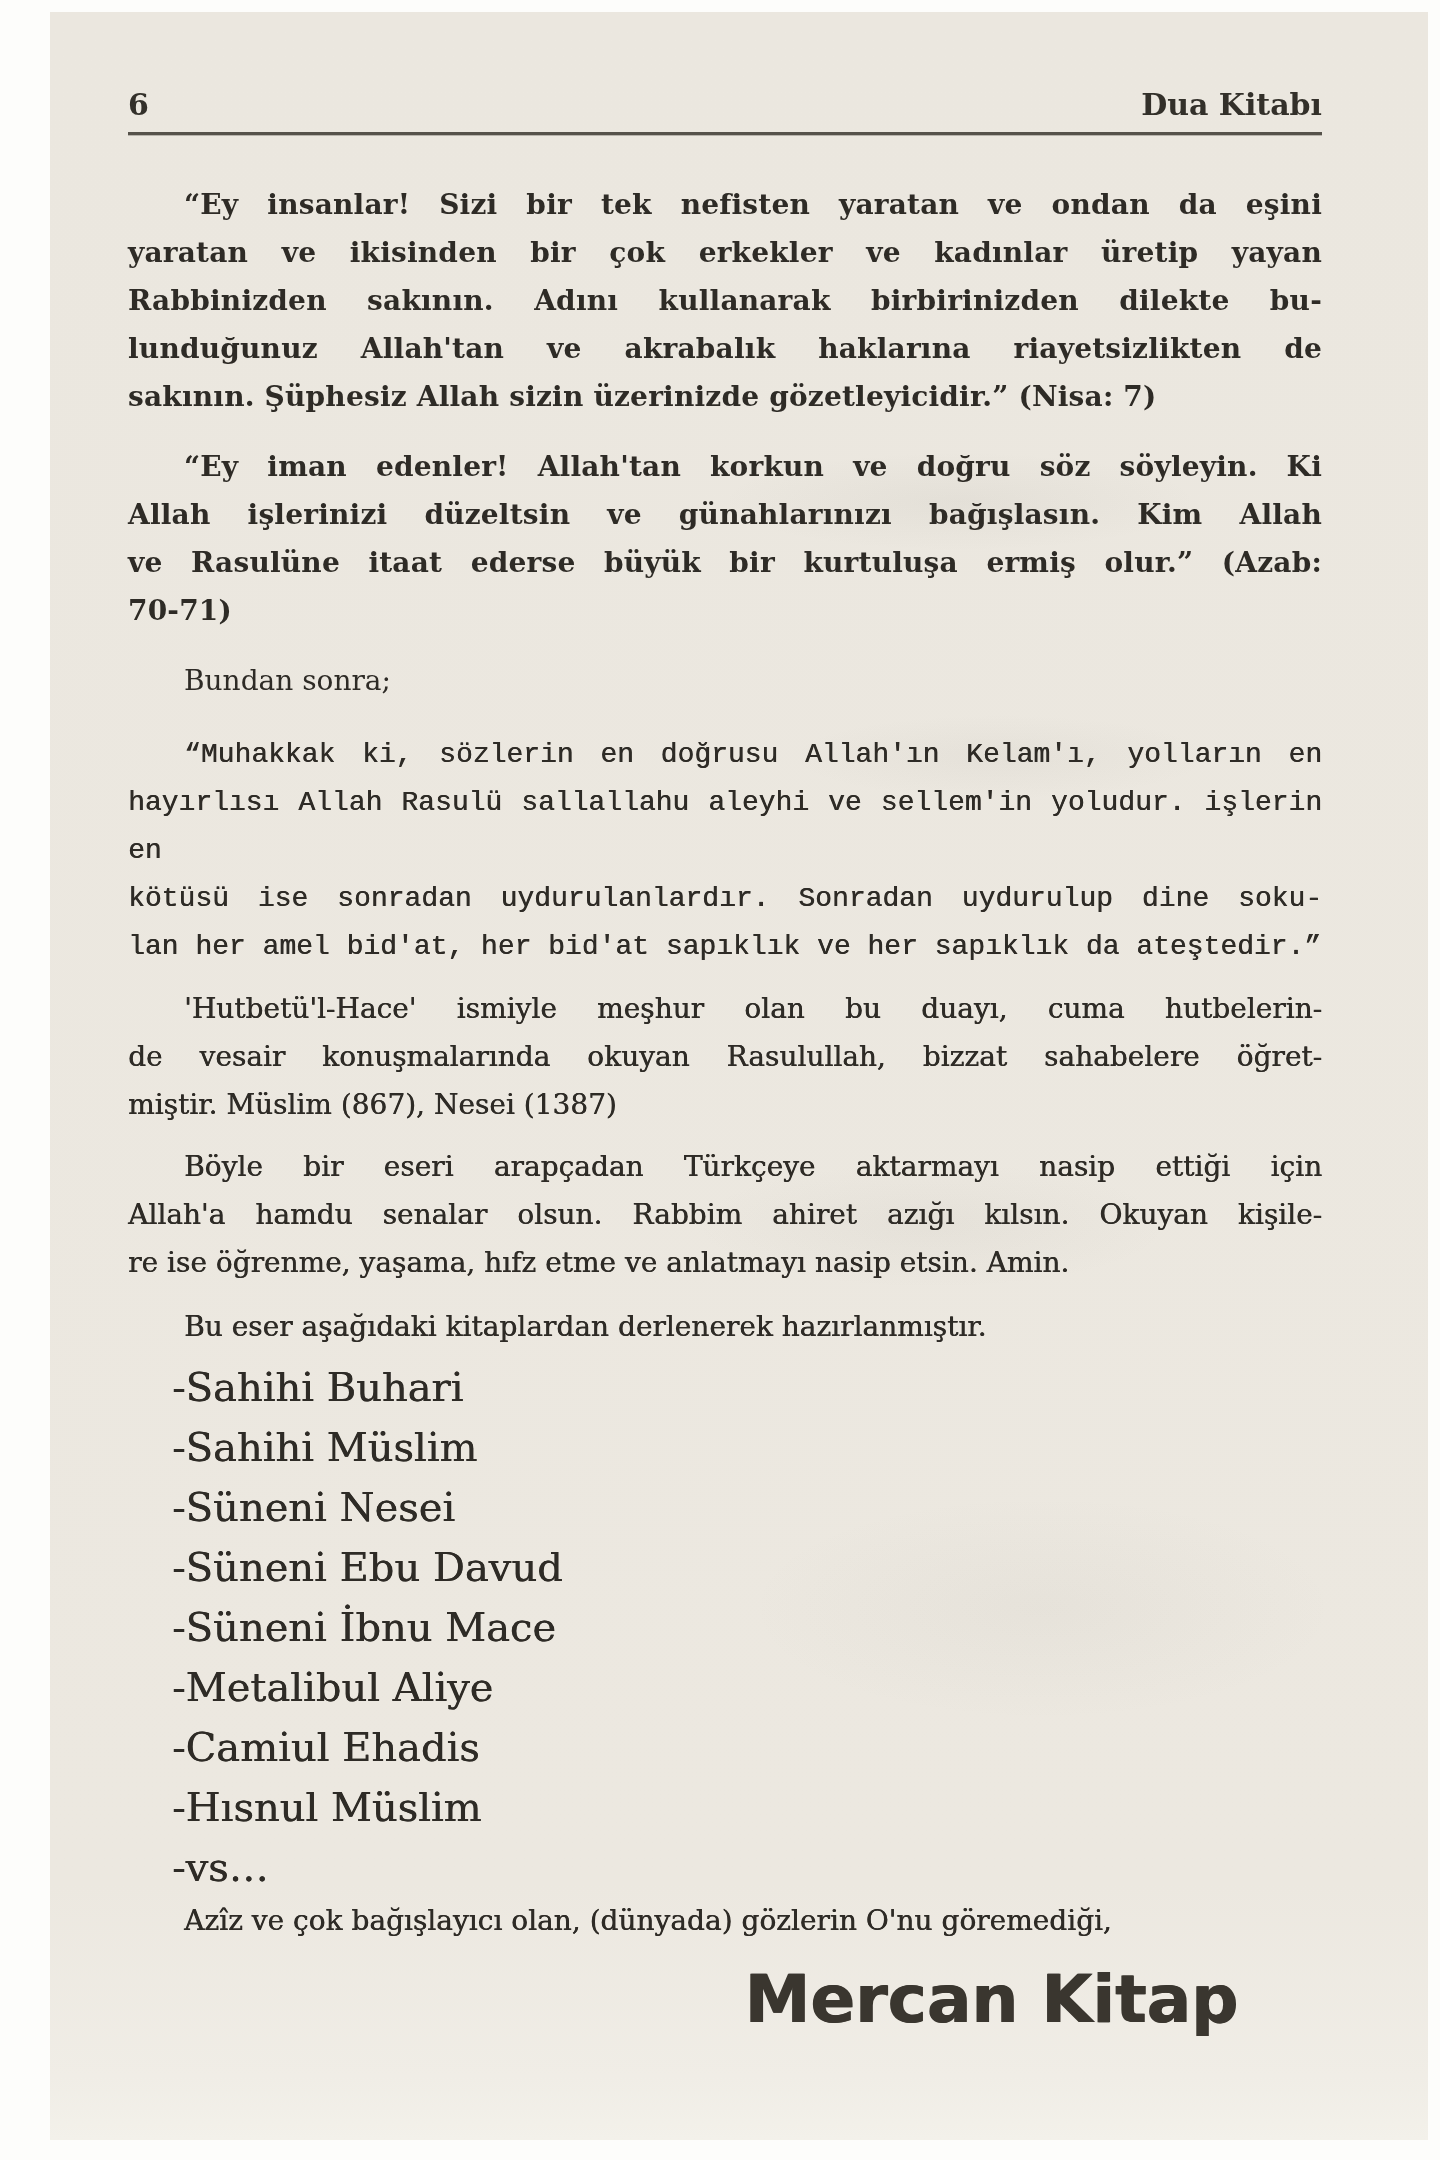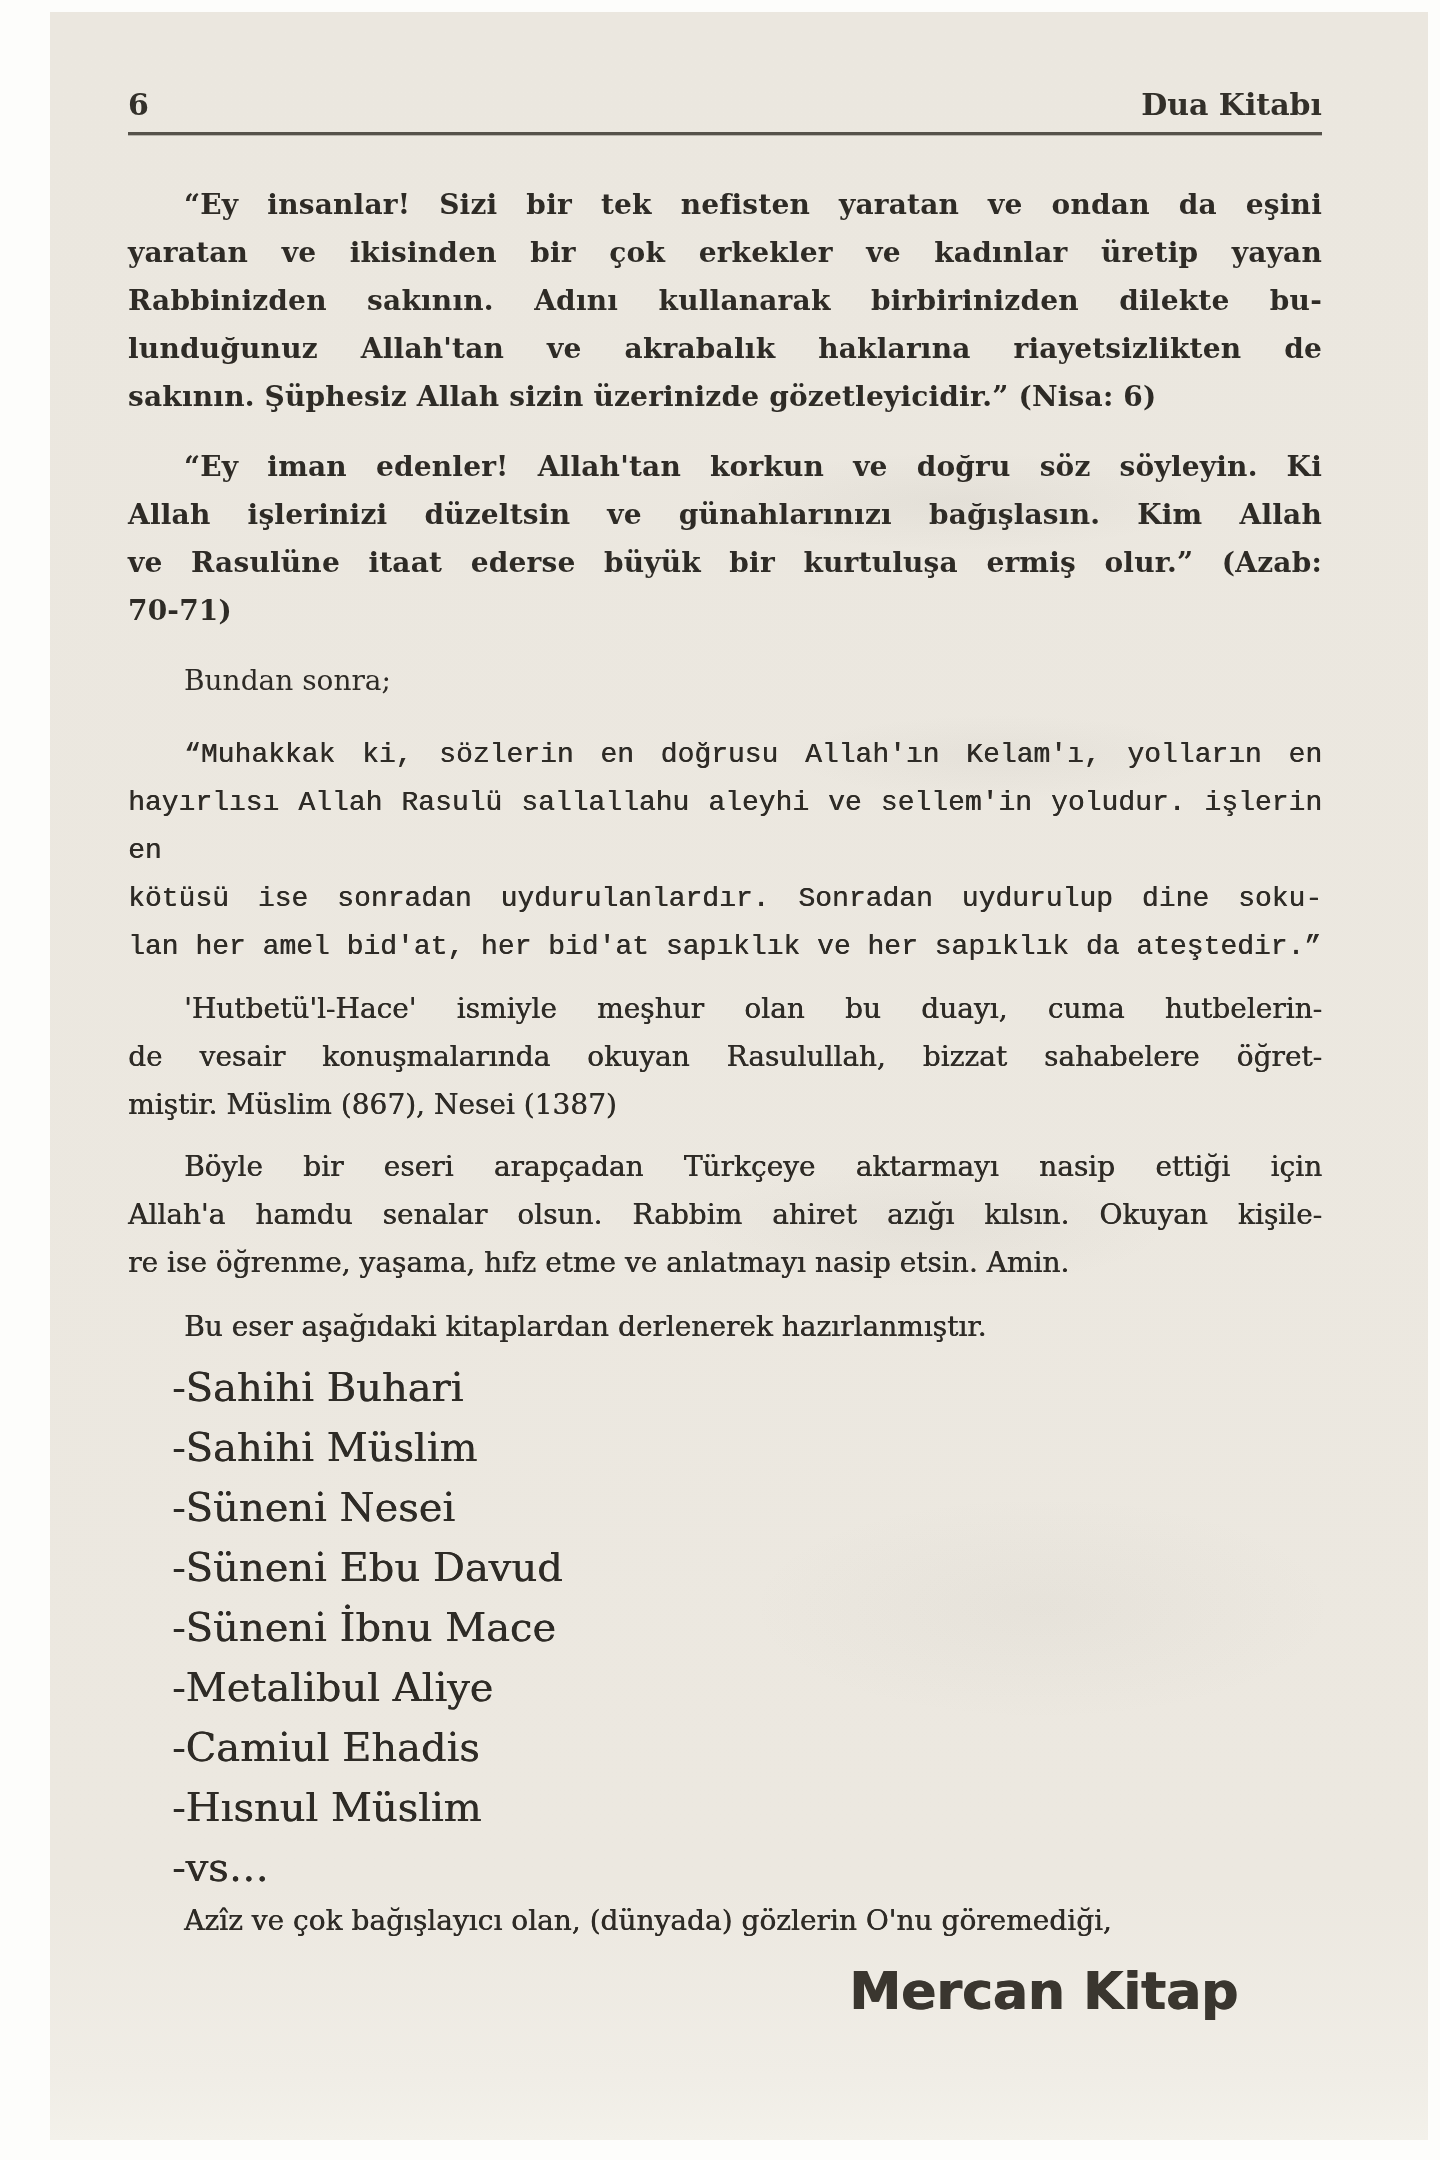--- a/index.html
+++ b/index.html
@@ -53,21 +53,21 @@
   .source-list { margin-bottom: 0; }
   .list-item {
     font-size: 40px; line-height: 60px; text-indent: 44px;
     text-shadow: 0.45px 0 currentColor; color: #2e2b26;
   }
 
   
   .logo-row { text-align: right; padding-right: 84px; margin-top: 16px; }
   .publisher-logo {
     font-family: "DejaVu Sans", "Liberation Sans", sans-serif;
-    font-weight: bold; font-size: 52px; letter-spacing: 0px;
+    font-weight: bold; font-size: 66px; letter-spacing: 0px;
     color: #3a362f;
     text-shadow: 1px 0 0 #3a362f;
   }
 </style>
 </head>
 <body>
 
 <div class="scan-frame" data-name="scan-frame">
   <div class="book-page" data-name="book-page">
     <div class="content" data-name="page-content">
@@ -77,21 +77,21 @@
         <span data-name="running-title">Dua Kitabı</span>
       </div>
       <div class="header-rule" data-name="header-rule"></div>
 
       <div data-name="page-body">
           <div class="para w-bold" data-name="quote-nisa">
             <div class="line first just" data-name="text-line">“Ey insanlar! Sizi bir tek nefisten yaratan ve ondan da eşini</div>
             <div class="line just" data-name="text-line">yaratan ve ikisinden bir çok erkekler ve kadınlar üretip yayan</div>
             <div class="line just" data-name="text-line">Rabbinizden sakının. Adını kullanarak birbirinizden dilekte bu-</div>
             <div class="line just" data-name="text-line">lunduğunuz Allah'tan ve akrabalık haklarına riayetsizlikten de</div>
-            <div class="line" data-name="text-line">sakının. Şüphesiz Allah sizin üzerinizde gözetleyicidir.” (Nisa: 6)</div>
+            <div class="line" data-name="text-line">sakının. Şüphesiz Allah sizin üzerinizde gözetleyicidir.” (Nisa: 7)</div>
           </div>
           <div class="para w-bold" data-name="quote-azab">
             <div class="line first just" data-name="text-line">“Ey iman edenler! Allah'tan korkun ve doğru söz söyleyin. Ki</div>
             <div class="line just" data-name="text-line">Allah işlerinizi düzeltsin ve günahlarınızı bağışlasın. Kim Allah</div>
             <div class="line just" data-name="text-line">ve Rasulüne itaat ederse büyük bir kurtuluşa ermiş olur.” (Azab:</div>
             <div class="line" data-name="text-line">70-71)</div>
           </div>
           <div class="para w-normal" data-name="para-bundan-sonra">
             <div class="line first" data-name="text-line">Bundan sonra;</div>
           </div>

